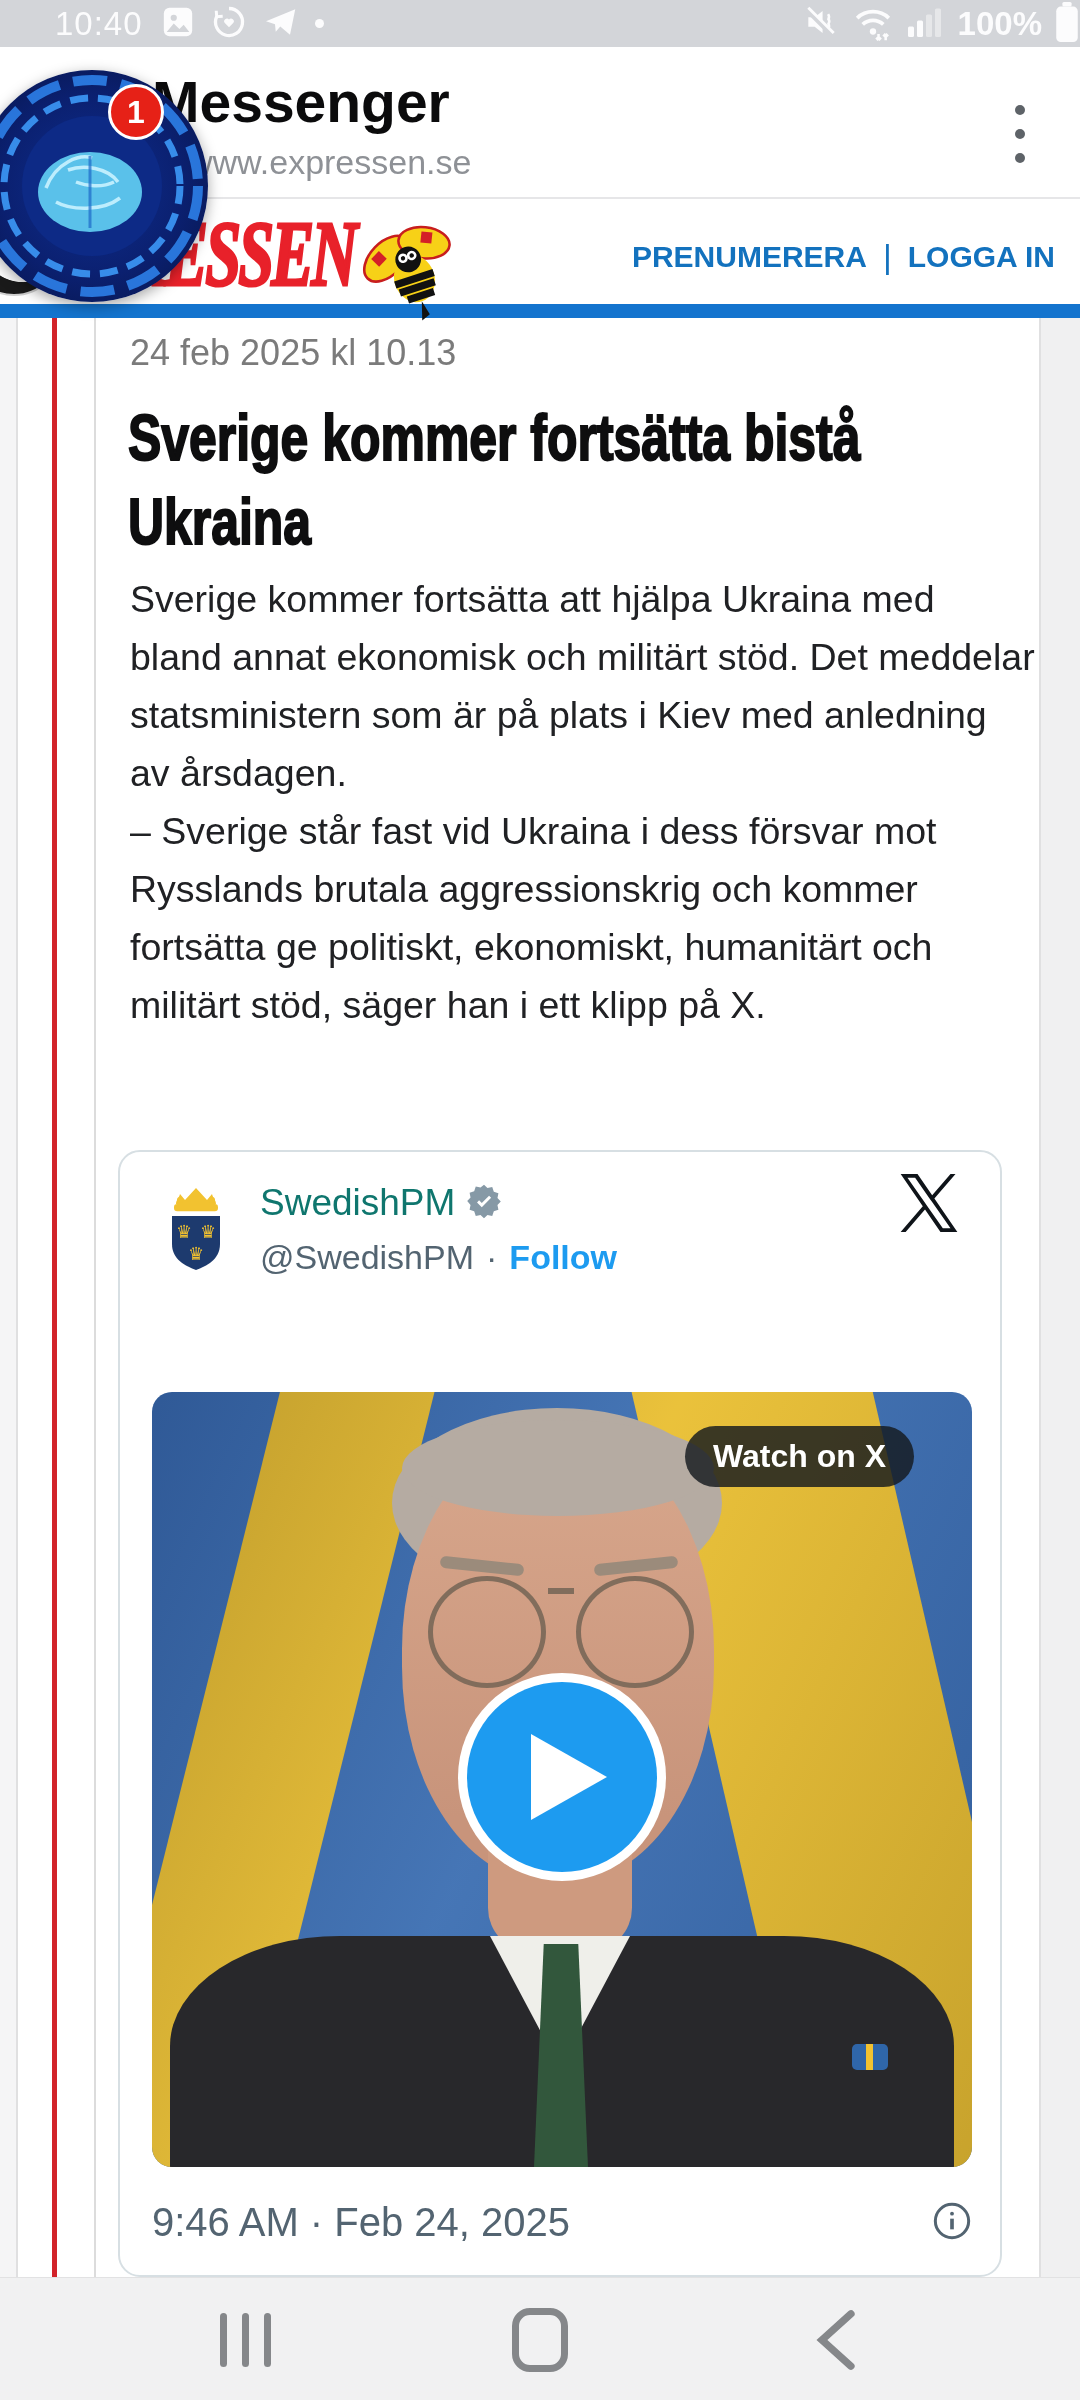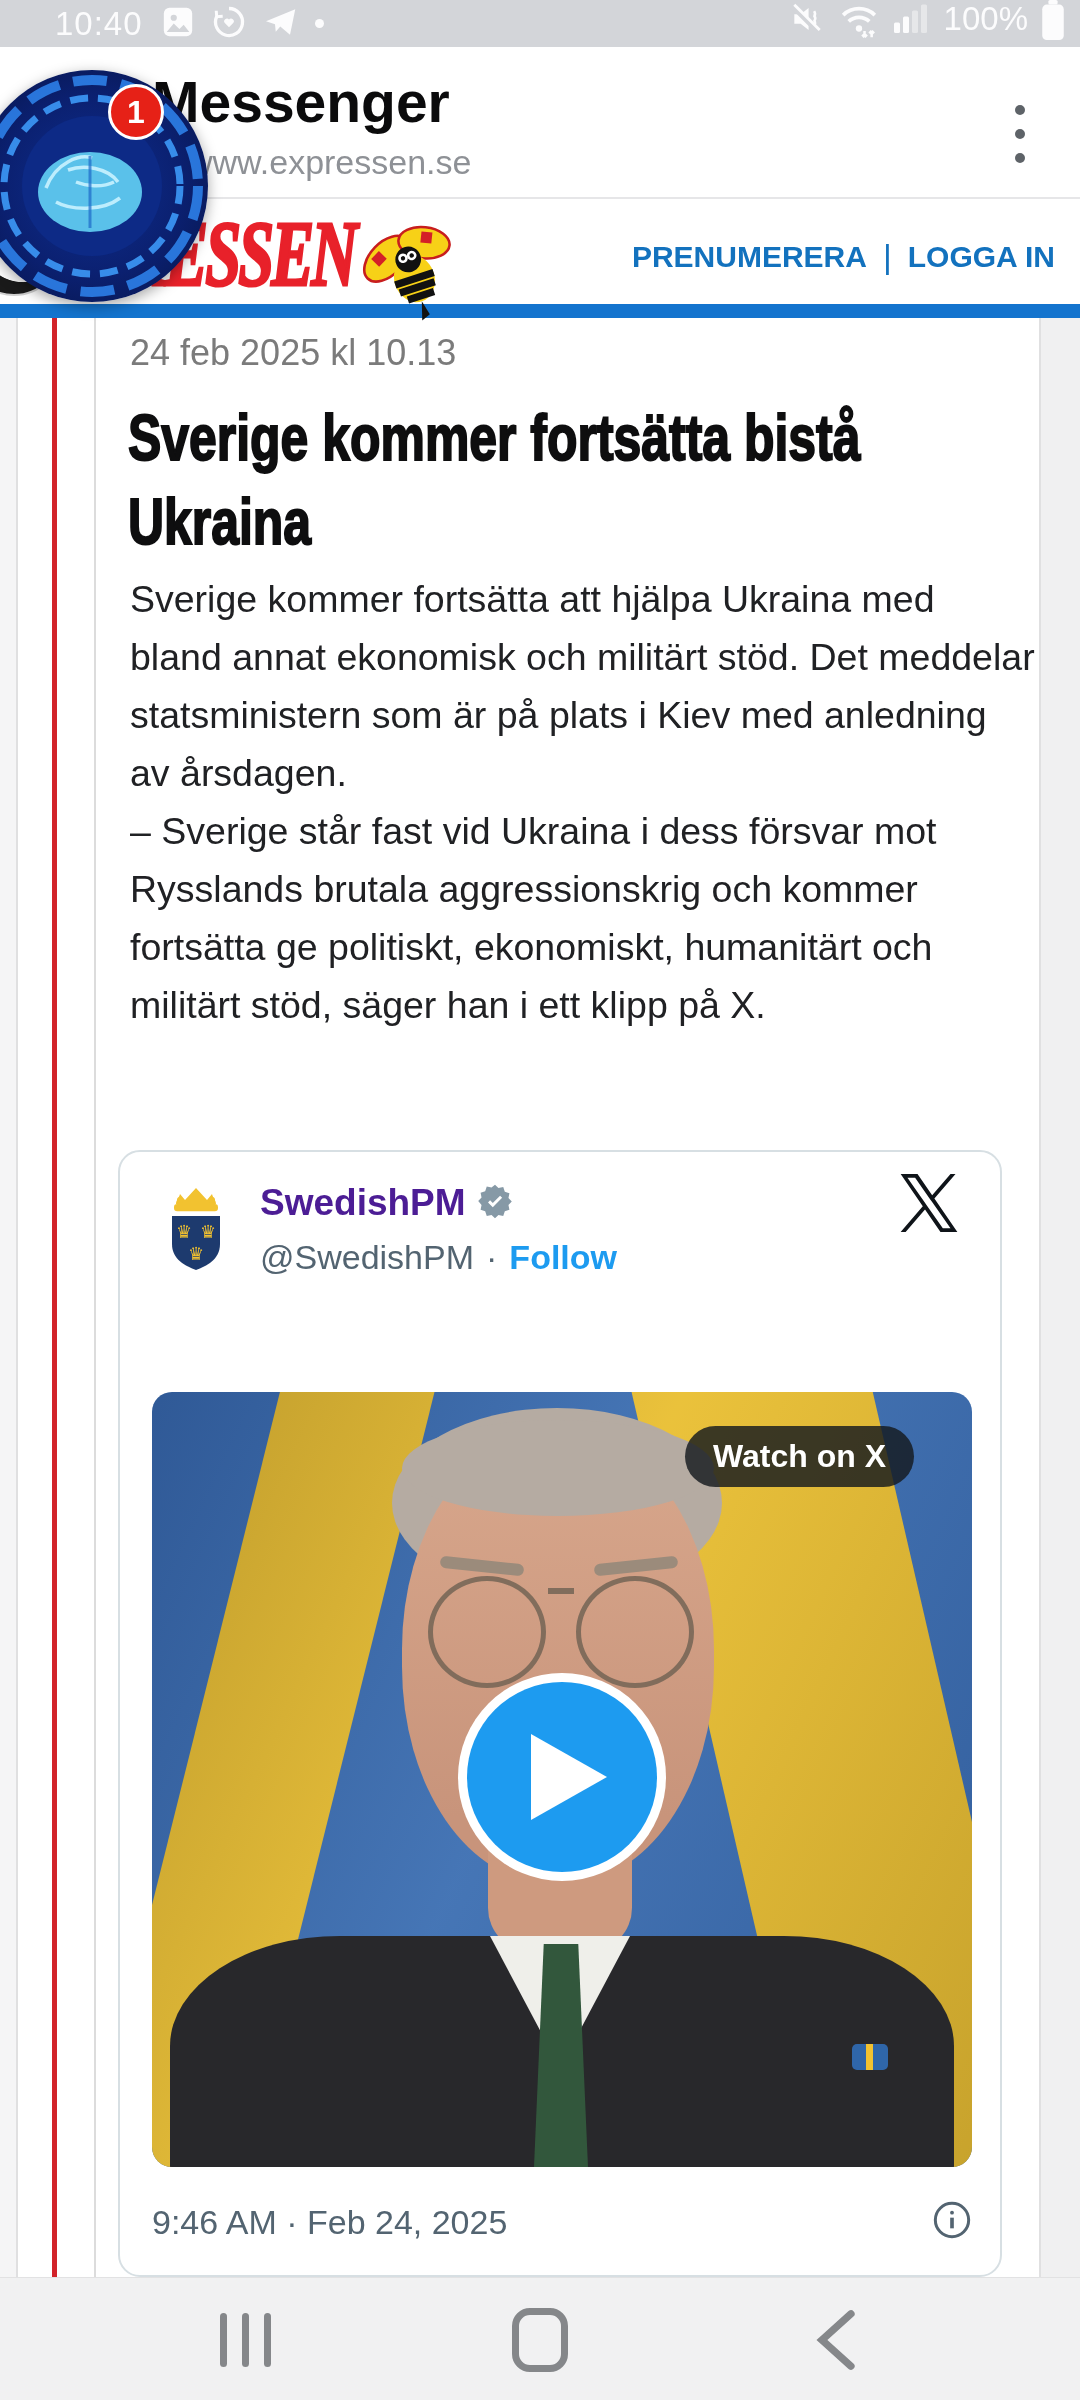--- a/index.html
+++ b/index.html
@@ -5,21 +5,21 @@
   html,body{margin:0;padding:0;background:#fff;}
   *{box-sizing:border-box;}
   .screen{position:relative;width:1080px;height:2400px;overflow:hidden;background:#fff;
           font-family:"Liberation Sans",sans-serif;}
 
   
   .statusbar{position:absolute;left:0;top:0;width:1080px;height:47px;background:#D3D5D9;
              display:flex;align-items:center;color:#FCFCFD;}
   .sb-time{font-size:33px;margin-left:55px;letter-spacing:1px;}
   .sb-icons-left{display:flex;align-items:center;gap:16px;margin-left:18px;}
-  .sb-right{position:absolute;right:14px;top:0;height:47px;display:flex;gap:12px;}
+  .sb-right{position:absolute;right:0;top:0;height:47px;display:flex;align-items:center;gap:12px;font-weight:bold;}
   .sb-pct{font-size:33px;}
 
   
   .msgr{position:absolute;left:0;top:47px;width:1080px;height:152px;background:#fff;border-bottom:2px solid #E6E6E8;}
   .msgr-title{position:absolute;left:152px;top:22px;font-size:57px;font-weight:bold;color:#0B0B0C;}
   .msgr-urlrow{position:absolute;left:152px;top:96px;display:flex;align-items:center;gap:10px;color:#8E9196;}
   .msgr-url{font-size:34px;}
   .menu-dots{position:absolute;right:55px;top:58px;display:flex;flex-direction:column;gap:14px;cursor:pointer;}
   .menu-dots span{width:10px;height:10px;border-radius:50%;background:#5E6368;}
 
@@ -56,21 +56,21 @@
                 font-weight:bold;color:#0E0E0F;-webkit-text-stroke:2px #0E0E0F;
                 transform:scaleX(.78);transform-origin:left top;}
   .art-body{position:absolute;left:130px;top:252px;width:905px;font-size:37.5px;line-height:58px;color:#202124;}
   .art-body p{margin:0;}
 
   
   .tweet{position:absolute;left:118px;top:832px;width:884px;height:1127px;background:#fff;
          border:2px solid #D7DFE3;border-radius:22px;}
   .tw-avatar{position:absolute;left:32px;top:28px;width:88px;height:92px;}
   .tw-name-row{position:absolute;left:140px;top:30px;display:flex;align-items:center;gap:10px;}
-  .tw-name{font-size:37px;font-weight:bold;color:#4c1d95;cursor:pointer;}
+  .tw-name{font-size:37px;font-weight:normal;color:#0f766e;cursor:pointer;}
   .tw-handle-row{position:absolute;left:140px;top:86px;display:flex;gap:12px;font-size:34px;}
   .tw-handle{color:#536471;}
   .tw-dot{color:#536471;}
   .tw-follow{color:#1D9BF0;font-weight:bold;cursor:pointer;}
   .tw-x-logo{position:absolute;right:42px;top:22px;cursor:pointer;}
   .tw-body{position:absolute;left:32px;top:166px;width:820px;font-size:37px;color:#0F1419;}
 
   .tw-video{position:absolute;left:32px;top:240px;width:820px;height:775px;border-radius:20px;
             overflow:hidden;background:#3A6DB1;cursor:pointer;}
   .flagband1{position:absolute;left:28px;top:-70px;width:150px;height:960px;background:#E9BE2F;transform:rotate(14deg);}
@@ -96,21 +96,21 @@
        background:linear-gradient(90deg,#2F66A9 40%,#F2C230 40%,#F2C230 58%,#2F66A9 58%);}
   .watch-pill{position:absolute;right:58px;top:34px;background:rgba(21,26,30,.82);color:#fff;
               font-size:32px;font-weight:bold;padding:12px 28px;border-radius:32px;cursor:pointer;}
   .play-outer{position:absolute;left:306px;top:281px;width:208px;height:208px;border-radius:50%;background:#fff;
               display:flex;align-items:center;justify-content:center;cursor:pointer;}
   .play-inner{width:190px;height:190px;border-radius:50%;background:#1D9BF0;
               display:flex;align-items:center;justify-content:center;}
   .play-inner svg{margin-left:14px;}
 
   .tw-footer{position:absolute;left:32px;top:1048px;width:820px;display:flex;align-items:center;justify-content:space-between;}
-  .tw-time{font-size:34px;color:#536471;cursor:pointer;}
+  .tw-time{font-size:40px;color:#536471;cursor:pointer;}
   .tw-divider{position:absolute;left:32px;top:1125px;width:820px;height:2px;background:#EFF3F4;}
 
   
   .navbar{position:absolute;left:0;top:2277px;width:1080px;height:123px;background:#F1F1F2;z-index:60;
           border-top:1px solid #E2E2E3;}
   .nav-btn{position:absolute;top:0;height:123px;display:flex;align-items:center;justify-content:center;cursor:pointer;}
   .nav-recents{left:180px;width:130px;display:flex;gap:15px;}
   .nav-recents i{display:block;width:7px;height:54px;background:#85878A;border-radius:4px;}
   .nav-home{left:475px;width:130px;}
   .nav-home i{display:block;width:56px;height:64px;border:7px solid #85878A;border-radius:18px;}

